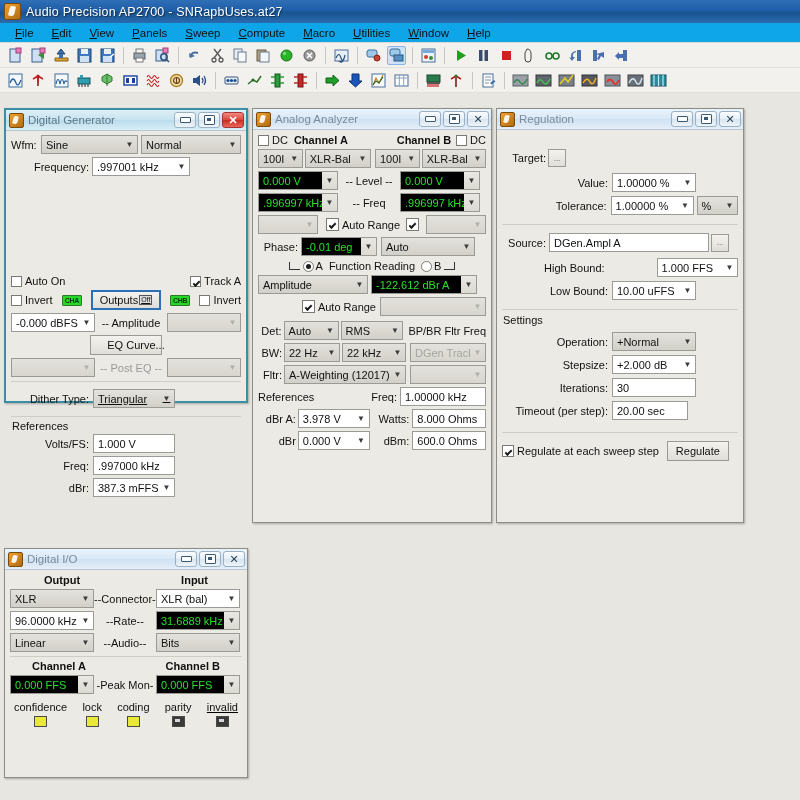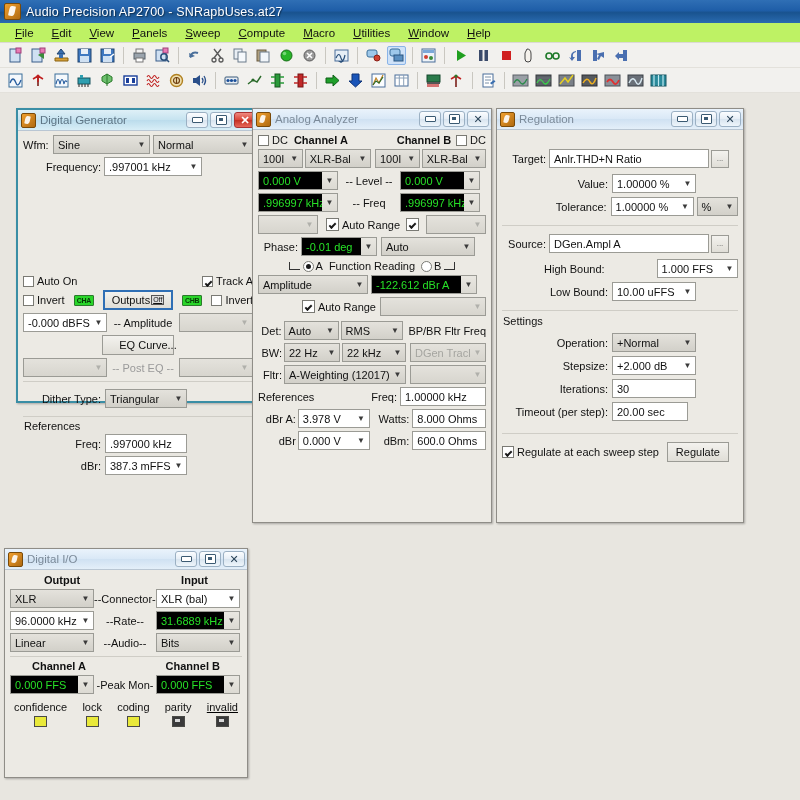--- a/index.html
+++ b/index.html
@@ -33,21 +33,21 @@
     opacity:.92;
   }
   .titlebar .title-text{
     font-size:12.5px;font-weight:normal;letter-spacing:.2px;
     text-shadow:1px 1px 1px rgba(0,0,0,.45);
     white-space:nowrap;
   }
 
   
   .menubar{
-    height:20px;background:#bef264;border-bottom:1px solid #dcdad4;
+    height:20px;background:#0ea5e9;border-bottom:1px solid #dcdad4;
     display:flex;align-items:center;padding-left:6px;box-sizing:border-box;
   }
   .menubar .mi{
     padding:1px 9px;font-size:11.5px;color:#111;cursor:default;white-space:nowrap;
   }
   .menubar .mi .ul{text-decoration:underline;}
 
   
   .toolbar{
     height:25px;background:#f2f1ee;
@@ -565,21 +565,21 @@
         </svg>
       </div>
     <div class="tbtn">
         <svg width="17" height="17" viewBox="0 0 17 17">
           <rect x="1" y="3" width="15" height="11" fill="#2a8a9a" stroke="#145560"></rect>
           <path d="M4 3 v11 M8.5 3 v11 M13 3 v11" stroke="#bfe8f0" stroke-width="1.2"></path>
         </svg>
       </div>
   </div>
 
-  <div class="panel focused" style="left:4px;top:108px;width:244px;height:295px;margin-left:12px;">
+  <div class="panel focused" style="left:4px;top:108px;width:244px;height:295px;">
     <div class="panel-title">
       <div class="picon"></div>
       <div class="ptext">Digital Generator</div>
       <div class="winbtn">
           <span class="wb-min"></span>
         </div>
       <div class="winbtn">
           <span class="wb-max"></span>
         </div>
       <div class="winbtn close-red">
@@ -663,29 +663,35 @@
         <div class="combo disabled" style="width:74px;">
           <span class="val"></span>
           <span class="arrow">▼</span>
         </div>
       </div>
 
       <div class="grpline"></div>
 
       <div class="row" style="margin:7px 0 8px 0;">
         <div class="lbl r" style="width:78px;">Dither Type:</div>
-        <div class="combo" style="width:82px;margin-left:4px;">
+        <div class="combo" style="width:82px;margin-left:4px;text-decoration:underline;">
           <span class="val">Triangular</span>
           <span class="arrow">▼</span>
         </div>
       </div>
 
       <div class="grpline"></div>
 
       <div class="section-title">References</div>
+      <div class="row">
+        <div class="lbl r" style="width:78px;">Volts/FS:</div>
+        <div class="field" style="width:82px;margin-left:4px;">
+            <span>1.000    V</span>
+          </div>
+      </div>
       <div class="row">
         <div class="lbl r" style="width:78px;">Freq:</div>
         <div class="field" style="width:82px;margin-left:4px;">
             <span>.997000 kHz</span>
           </div>
       </div>
       <div class="row">
         <div class="lbl r" style="width:78px;">dBr:</div>
         <div class="combo white" style="width:82px;margin-left:4px;">
           <span class="val">387.3   mFFS</span>
@@ -909,23 +915,20 @@
       <div class="winbtn">
           <span class="wb-max"></span>
         </div>
       <div class="winbtn">
           <span class="wb-x">✕</span>
         </div>
     </div>
     <div class="panel-body" style="padding-top:19px;">
       <div class="row">
         <div class="lbl r" style="width:44px;">Target:</div>
-        <div class="field" style="width:160px;margin-left:3px;">
-            <span>Anlr.THD+N Ratio</span>
-          </div>
         <div class="btn sm" style="margin-left:2px;">
             <span>...</span>
           </div>
       </div>
       <div class="row" style="margin-top:6px;">
         <div class="lbl r" style="width:106px;">Value:</div>
         <div class="combo white" style="width:84px;margin-left:4px;">
           <span class="val">1.00000  %</span>
           <span class="arrow">▼</span>
         </div>

